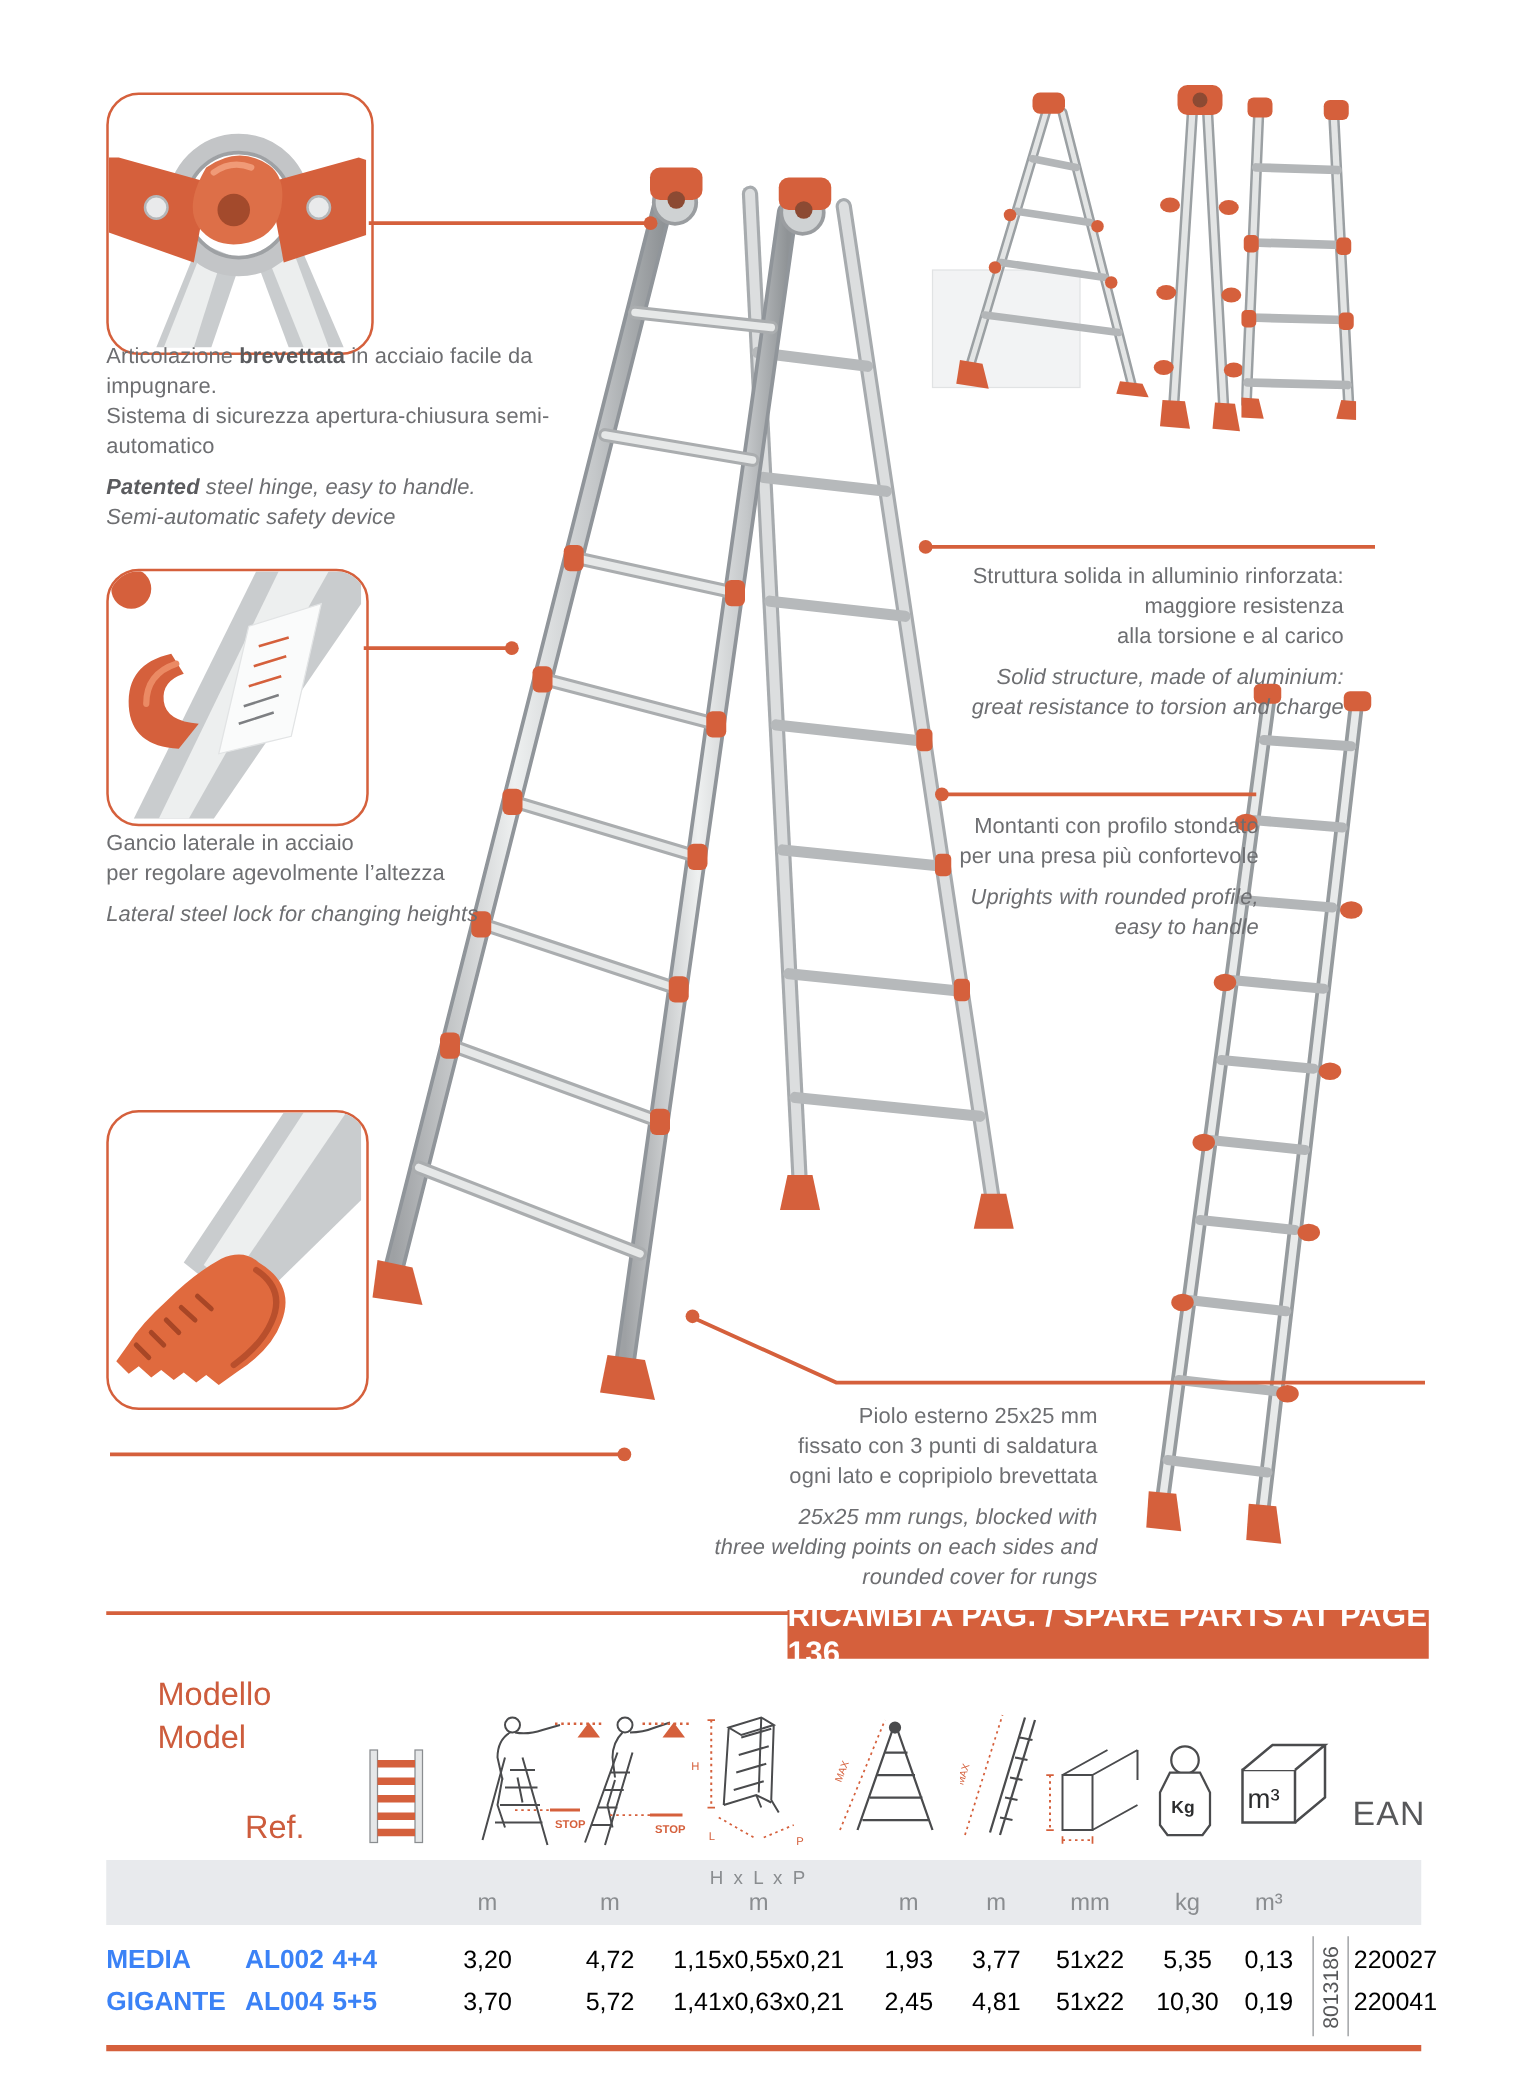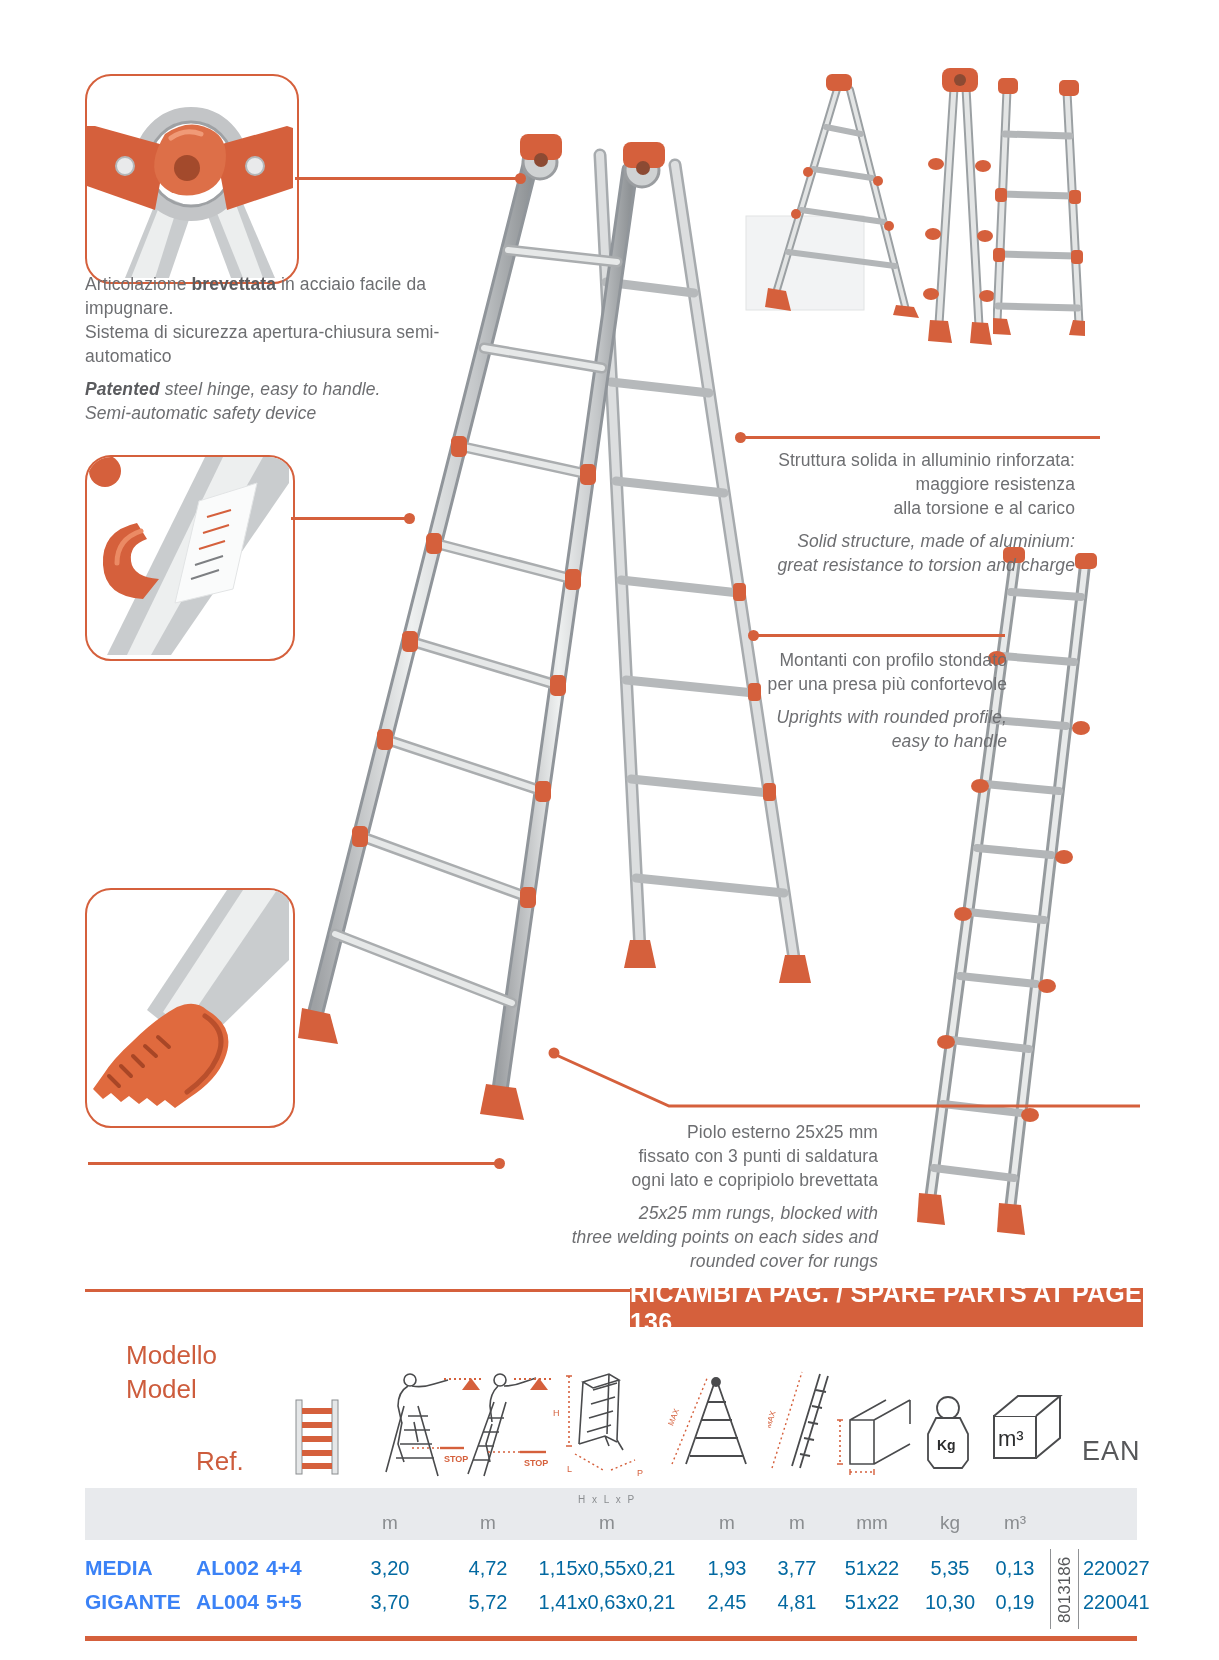--- a/index.html
+++ b/index.html
@@ -18,22 +18,22 @@
   .cap .gap{display:block;height:9px;}
   .right{text-align:right;}
   
   .banner{position:absolute;background:#d5603c;color:#ffffff;font-weight:bold;
           display:flex;align-items:center;justify-content:center;font-size:25px;letter-spacing:0.2px;}
   .banner-line{position:absolute;height:3px;background:#d5603c;}
   
   .oheader{position:absolute;color:#cd5c3c;font-size:26px;line-height:34px;}
   .band{position:absolute;background:#e8eaed;}
   .bandlab{position:absolute;color:#8a8d90;font-size:19px;text-align:center;}
-  .dimslab{position:absolute;color:#8a8d90;font-size:10px;letter-spacing:2px;text-align:center;}
-  .cell{position:absolute;color:#0369a1;font-size:20px;text-align:center;}
+  .dimslab{position:absolute;color:#8a8d90;font-size:15px;letter-spacing:2px;text-align:center;}
+  .cell{position:absolute;color:#000000;font-size:20px;text-align:center;}
   .ocell{position:absolute;color:#3b82f6;font-size:21px;font-weight:bold;}
   .eanv{position:absolute;color:#57585a;font-size:17px;transform:rotate(-90deg);transform-origin:center;}
   .vbar{position:absolute;width:1px;background:#909295;}
   .thickline{position:absolute;background:#d5603c;}
   .eantxt{position:absolute;color:#57585a;font-size:27px;letter-spacing:1px;}
 </style>
 </head>
 <body>
 
 <div class="page">
@@ -284,20 +284,26 @@
   </svg>
 
   <div class="cap" style="left:85px;top:272px;width:420px;">
     <span><span>Articolazione </span><span class="b">brevettata</span><span> in acciaio facile da impugnare.</span><br>
     <span>Sistema di sicurezza apertura-chiusura semi-automatico</span></span>
     <span class="gap"></span>
     <span class="en"><span class="b" style="font-style:italic;">Patented</span><span> steel hinge, easy to handle.</span><br>
     <span>Semi-automatic safety device</span></span>
   </div>
 
+  <div class="cap" style="left:85px;top:662px;width:340px;">
+    <span>Gancio laterale in acciaio</span><br>
+    <span>per regolare agevolmente l’altezza</span>
+    <span class="gap"></span>
+    <span class="en">Lateral steel lock for changing heights</span>
+  </div>
 
 
   <div class="cap right" style="left:675px;top:448px;width:400px;">
     <span>Struttura solida in alluminio rinforzata:</span><br>
     <span>maggiore resistenza</span><br>
     <span>alla torsione e al carico</span>
     <span class="gap"></span>
     <span class="en">Solid structure, made of aluminium:</span><br>
     <span class="en">great resistance to torsion and charge</span>
   </div>

